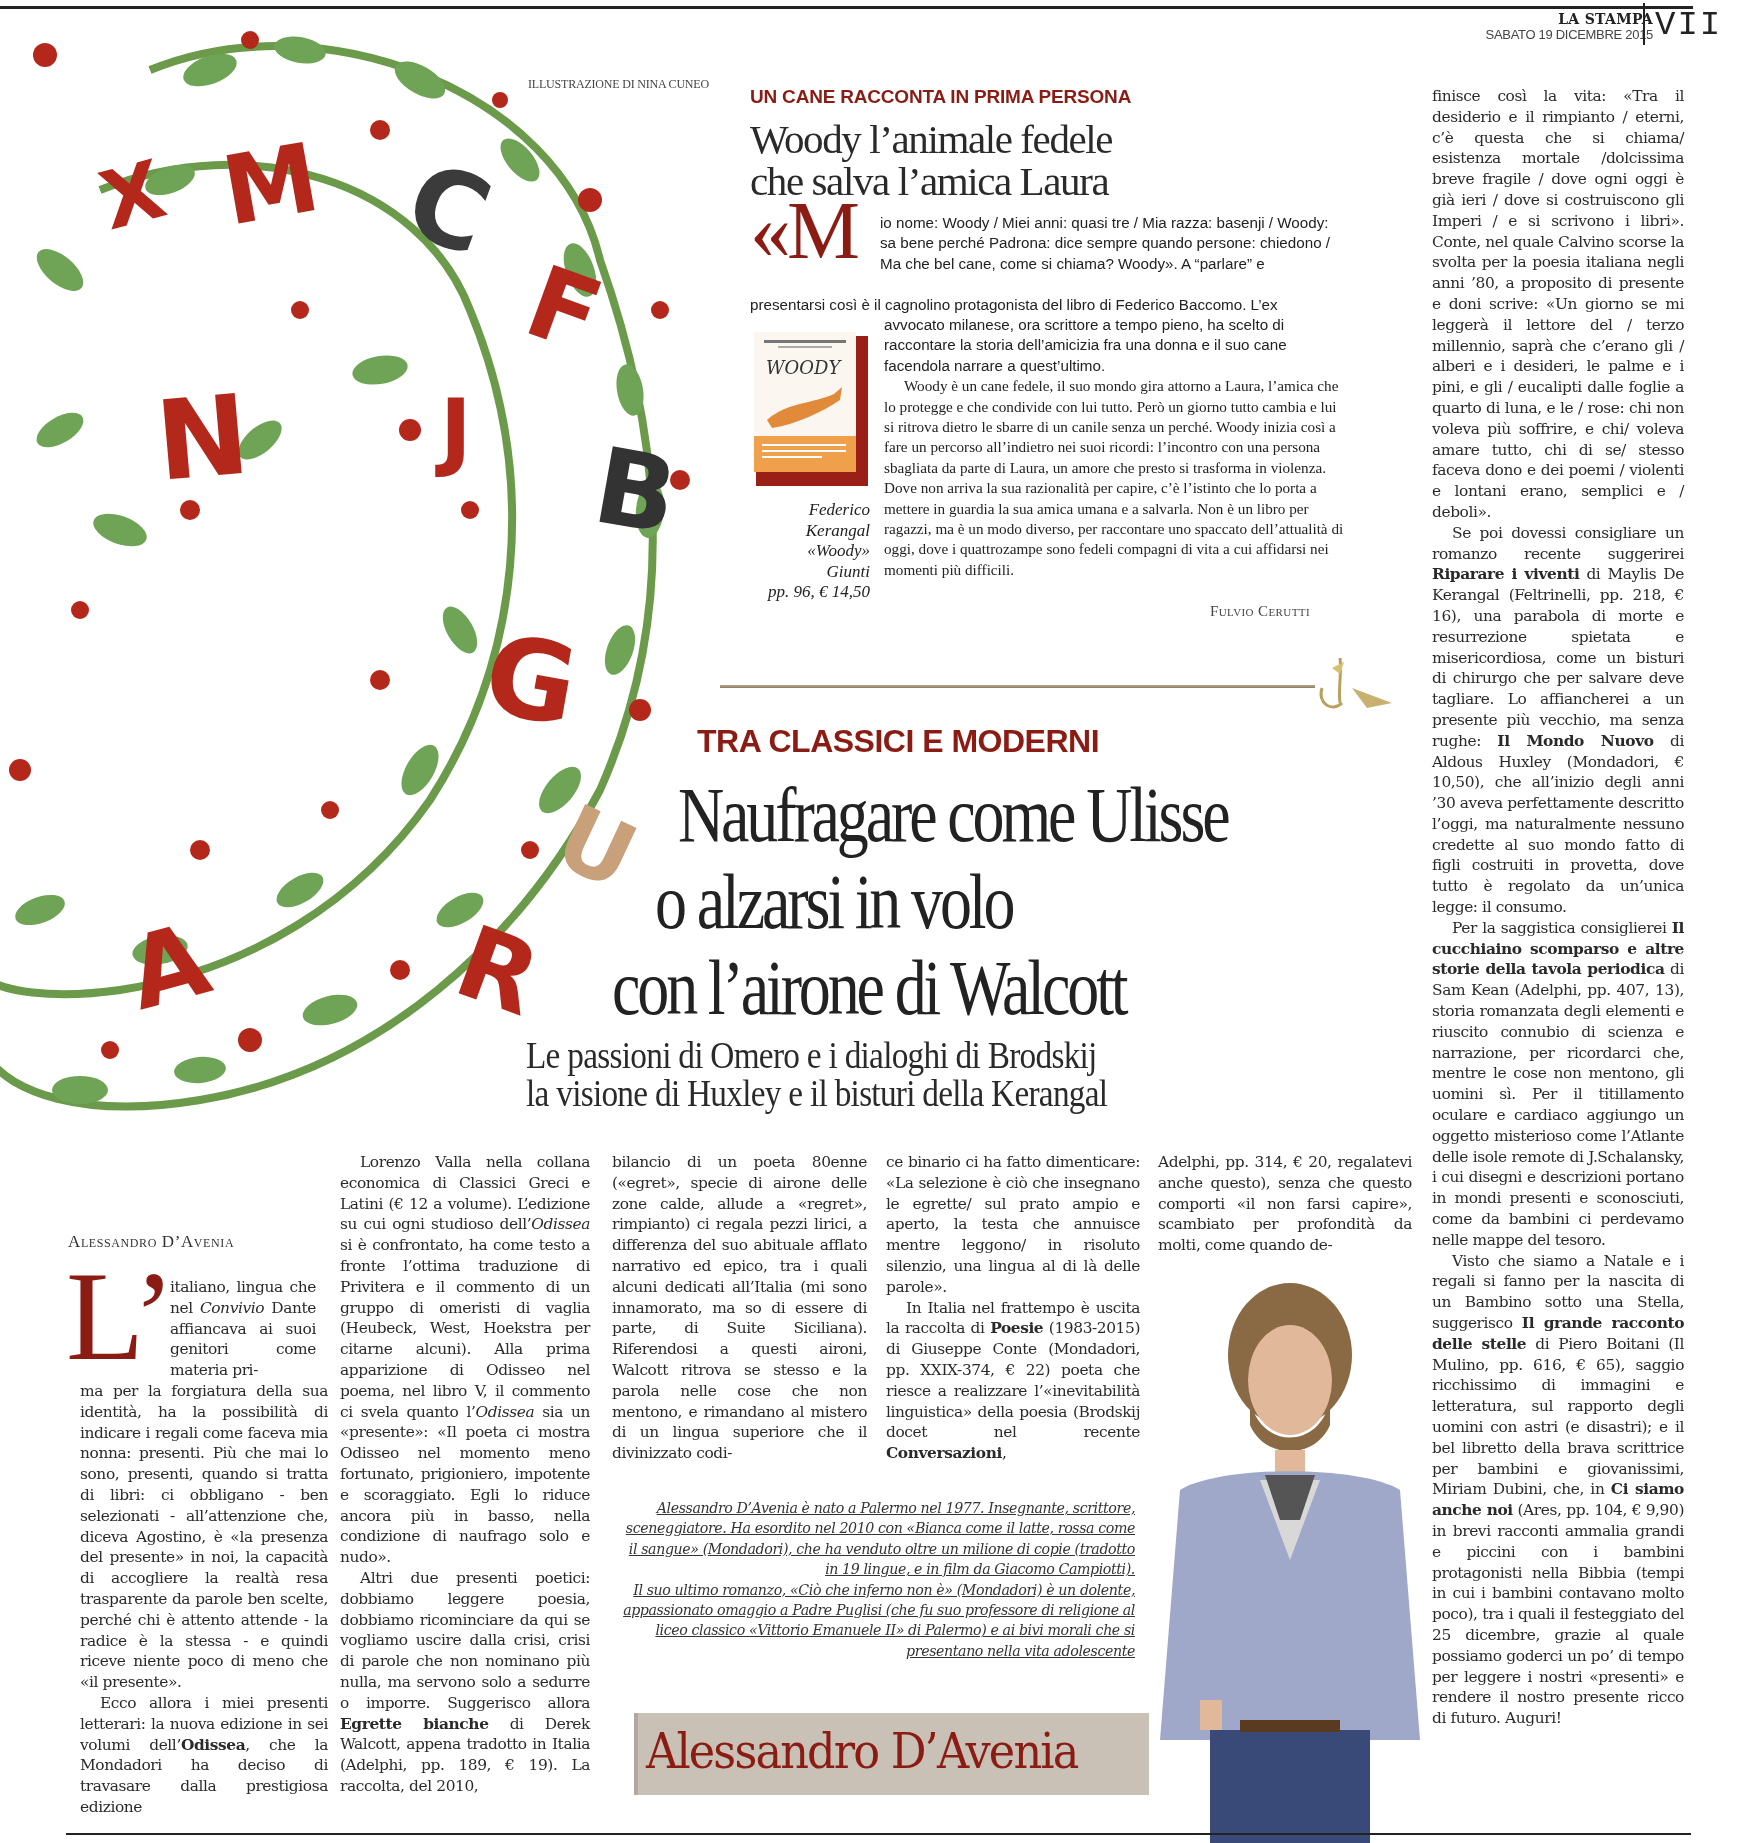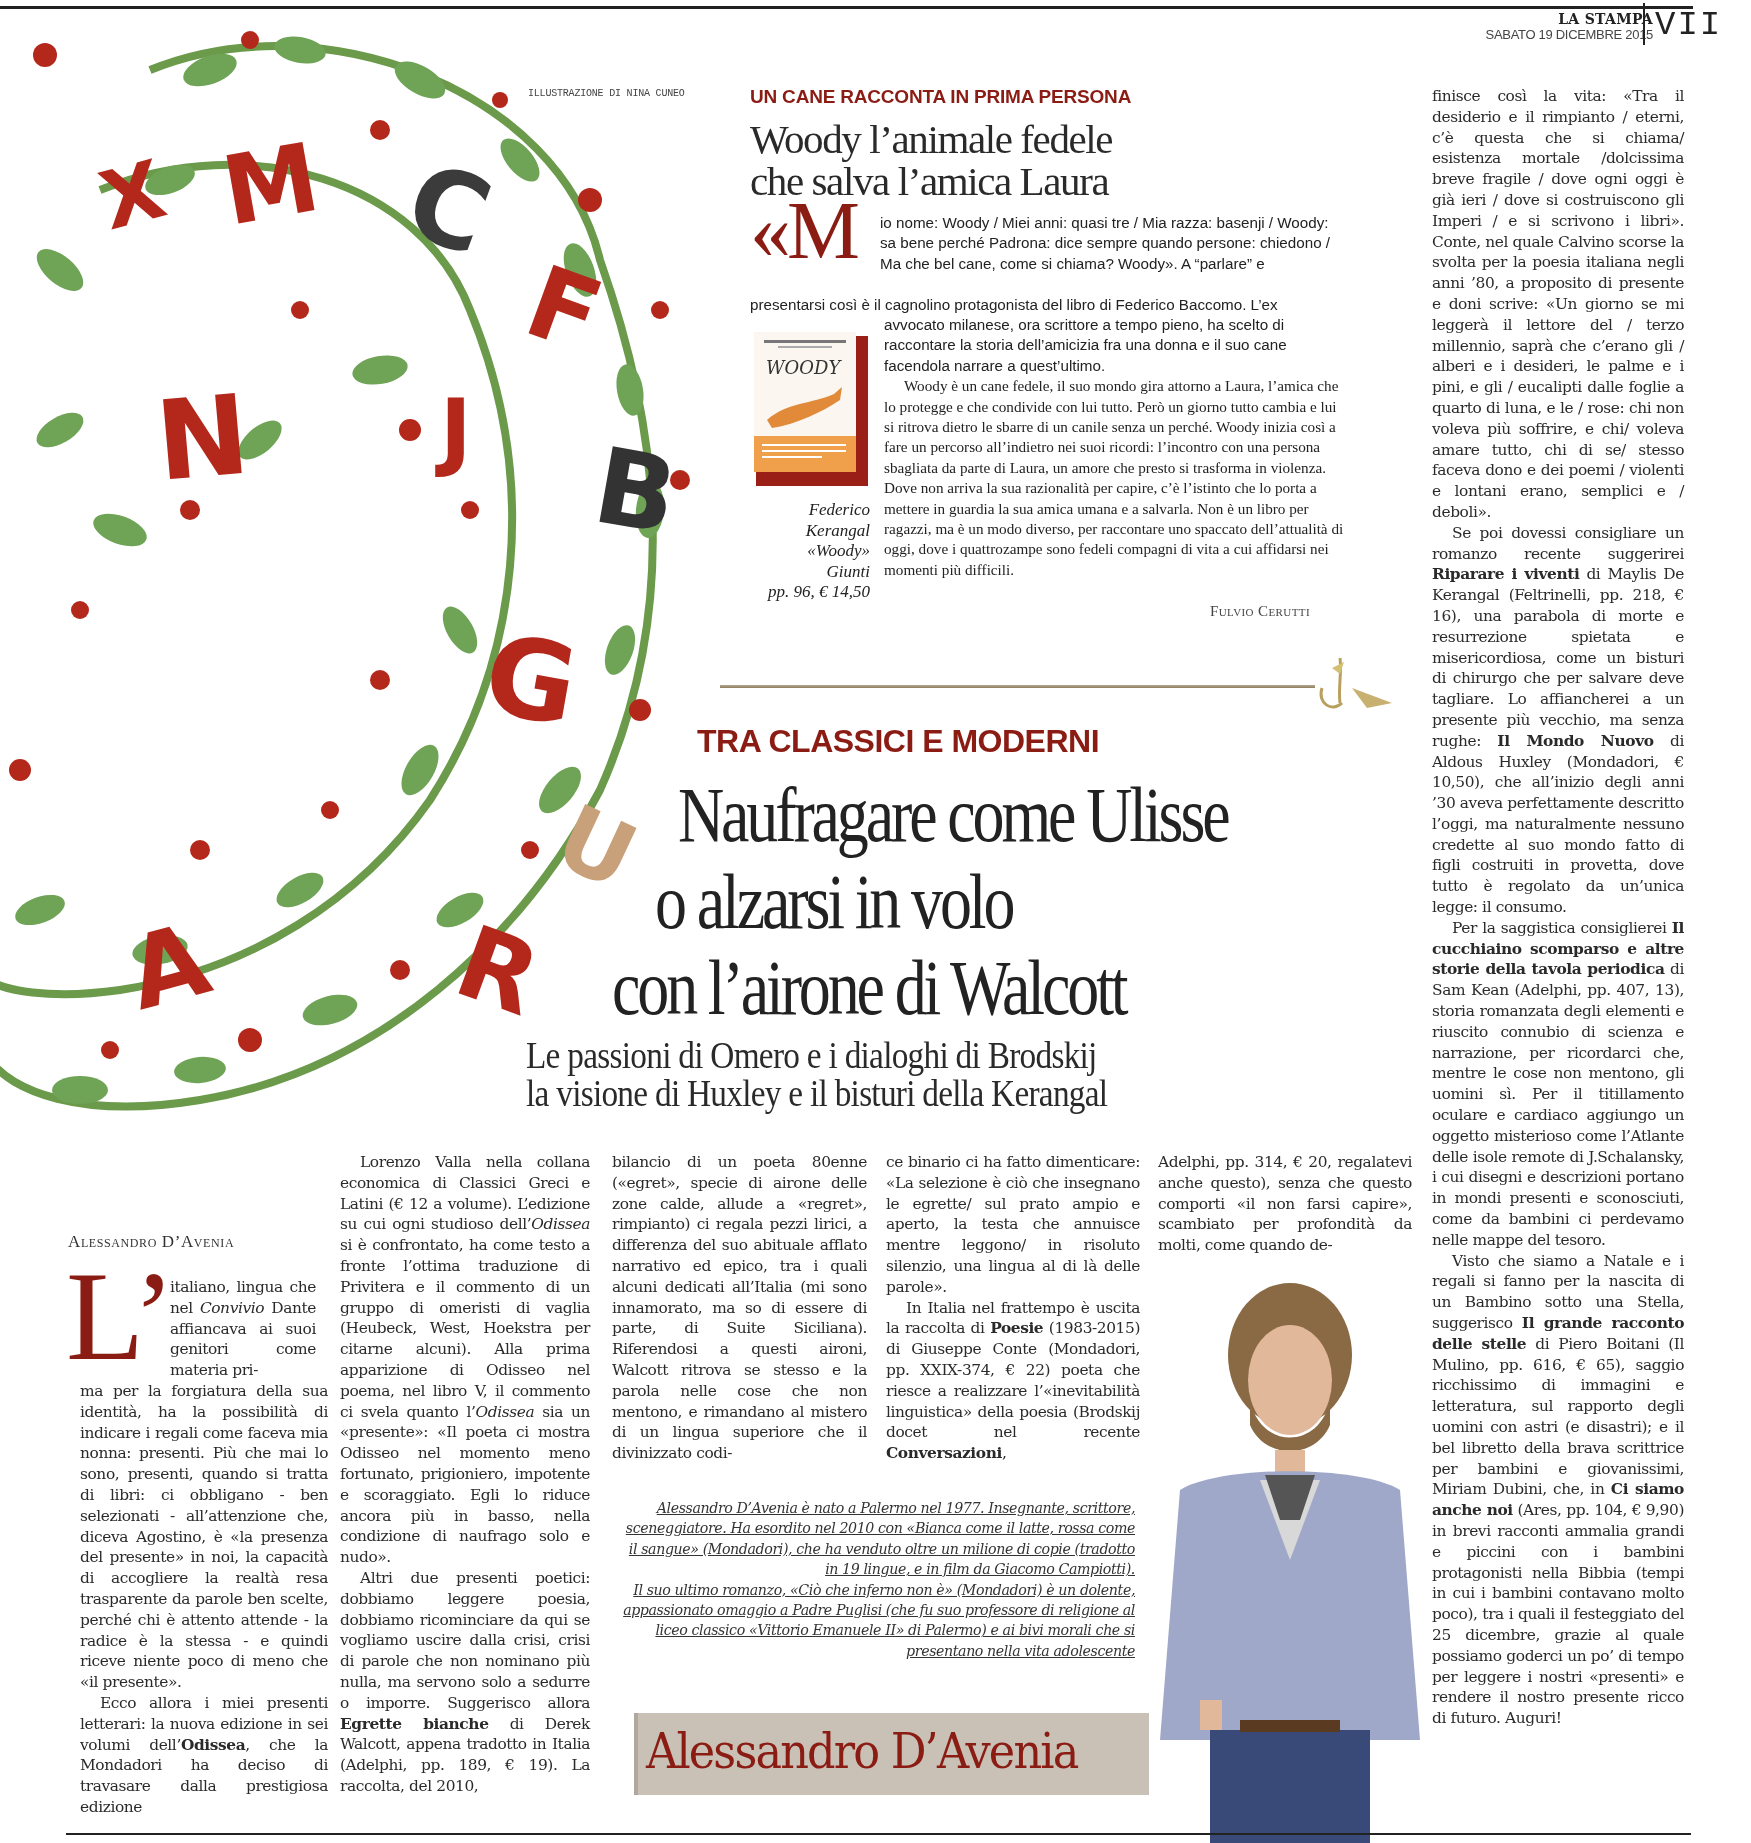--- a/index.html
+++ b/index.html
@@ -8,21 +8,21 @@
 
   .topline { position: absolute; left: 0; top: 6px; width: 1693px; height: 3px; background: #222; }
   .masthead { position: absolute; top: 12px; right: 98px; text-align: right; }
   .masthead .paper { font-family: "DejaVu Serif", serif; font-weight: bold; font-size: 14px; letter-spacing: 0.3px; color: #222; line-height: 15px; }
   .masthead .date { font-family: "Liberation Sans", sans-serif; font-size: 13px; color: #444; line-height: 15px; letter-spacing: -0.3px; }
   .pagebar { position: absolute; top: 3px; left: 1643px; width: 2px; height: 42px; background: #222; }
   .pagenum { position: absolute; top: 6px; left: 1655px; font-family: Liberation Mono, monospace; font-size: 34px; font-weight: 300; color: #222; letter-spacing: 2px; }
 
   
   .illus { position: absolute; left: 0; top: 10px; width: 720px; height: 1140px; }
-  .illus-credit { position: absolute; left: 528px; top: 88px; font-family: Liberation Mono, monospace; font-size: 10px; color: #444; letter-spacing: -0.2px; }
+  .illus-credit { position: absolute; left: 528px; top: 77px; font-family: Liberation Serif, serif; font-size: 12px; color: #444; letter-spacing: -0.2px; }
 
   
   .kicker-small { position: absolute; left: 750px; top: 86px; font-family: "Liberation Sans", sans-serif; font-weight: bold; font-size: 19px; color: #8a1c14; letter-spacing: -0.2px; }
   .woody-title { position: absolute; left: 750px; top: 118px; font-family: "Liberation Serif", serif; font-size: 41px; line-height: 42px; color: #2a2a2a; letter-spacing: -1.4px; }
   .dropcap-m { position: absolute; left: 750px; top: 196px; font-family: "Liberation Serif", serif; color: #8a1c14; font-size: 82px; line-height: 70px; letter-spacing: -4px; }
   .woody-p1a { position: absolute; left: 880px; top: 213px; width: 462px; font-family: "Liberation Sans", sans-serif; font-size: 15.2px; line-height: 20.4px; color: #222; }
   .woody-p1b { position: absolute; left: 750px; top: 274px; width: 592px; font-family: "Liberation Sans", sans-serif; font-size: 15.2px; line-height: 20.4px; color: #222; }
   .woody-rest { position: absolute; left: 884px; top: 315px; width: 460px; font-family: "Liberation Sans", sans-serif; font-size: 15.2px; line-height: 20.4px; color: #222; }
   .woody-rest p + p { text-indent: 20px; font-family: Liberation Serif, serif; }
   .book { position: absolute; left: 752px; top: 332px; width: 120px; height: 158px; }

